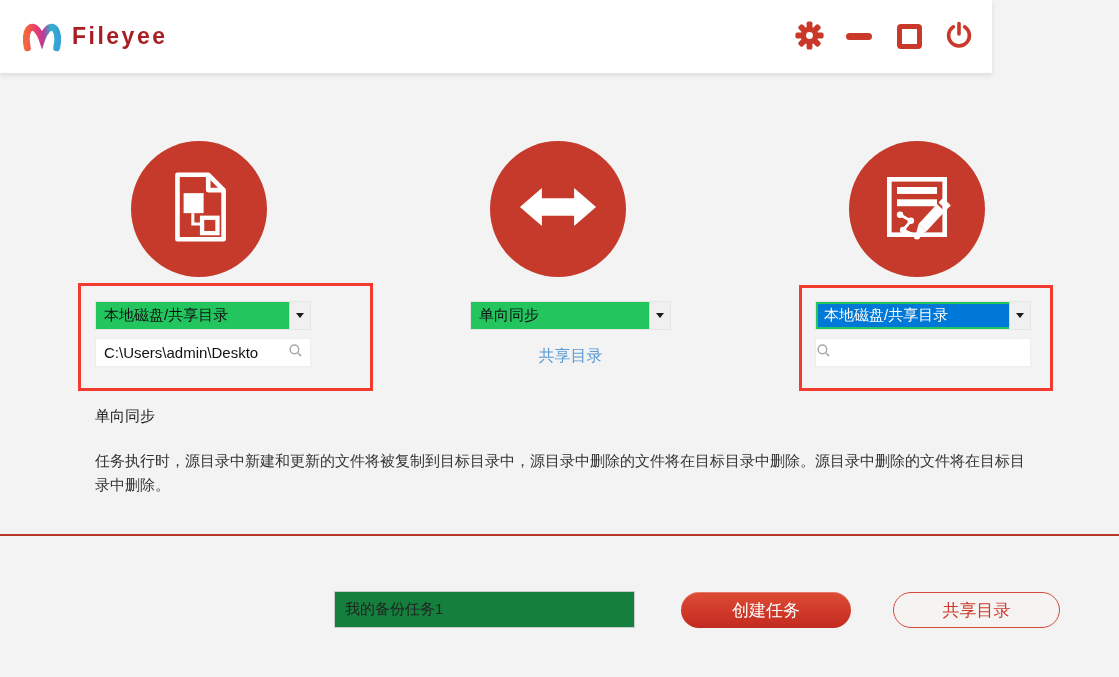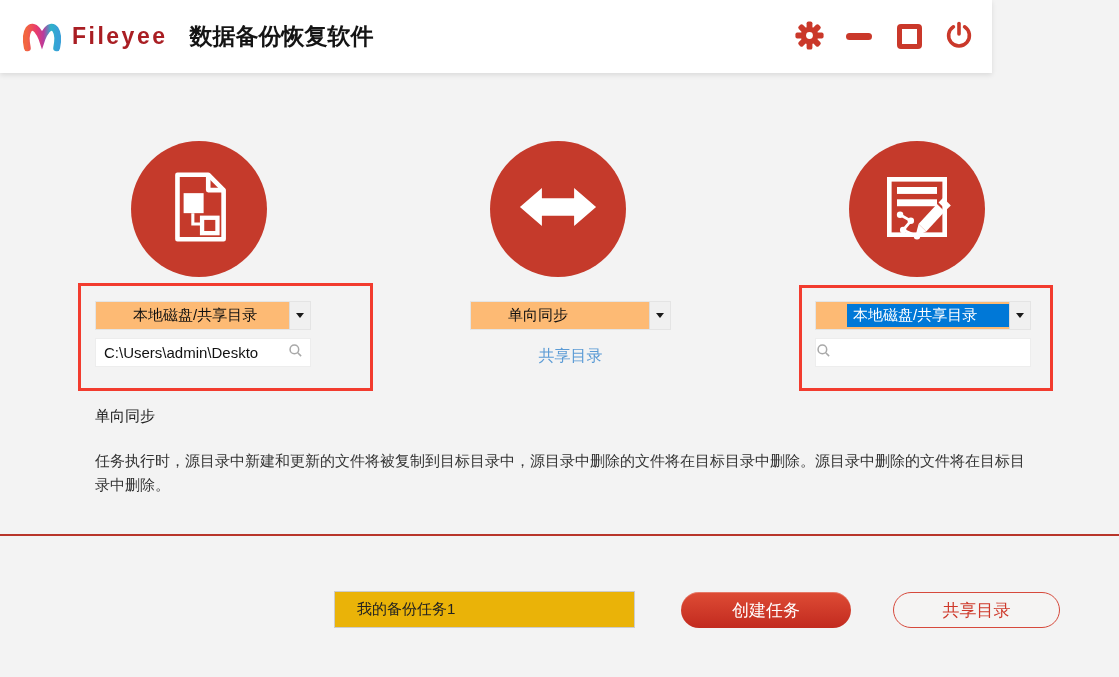--- a/index.html
+++ b/index.html
@@ -39,22 +39,22 @@
   }
   #circle-source { left:131px; top:141px; }
   #circle-sync   { left:490px; top:141px; }
   #circle-target { left:849px; top:141px; }
   
   .hl-box { position:absolute; border:3px solid #f23b2e; background:transparent; }
   #hl-source { left:78px;  top:283px; width:295px; height:108px; }
   #hl-target { left:799px; top:285px; width:254px; height:106px; }
   
   .select {
-    position:absolute; height:29px; background:#fdba74;
-    border:1px solid #e4e4e4; display:flex; align-items:stretch; cursor:pointer;padding-left:29px;
+    position:absolute; height:29px; background:#22c55e;
+    border:1px solid #e4e4e4; display:flex; align-items:stretch; cursor:pointer;
   }
   .select .txt {
     flex:1; display:flex; align-items:center; padding:0 8px;
     font-size:15px; color:#111; white-space:nowrap; overflow:hidden;
   }
   .select .txt.selected {
     background:#0078d7; color:#fff; margin:2px 0 2px 2px; padding:0 6px;
   }
   .arrow-btn {
     width:21px; background:#f0f0f0; border-left:1px solid #dcdcdc;
@@ -83,22 +83,22 @@
   
   .mode-label { position:absolute; left:95px; top:407px; font-size:15px; color:#222; }
   .mode-desc  {
     position:absolute; left:95px; top:449px; width:930px;
     font-size:15px; color:#333; line-height:24px;
   }
   .divider { position:absolute; left:0; top:534px; width:1119px; height:2px; background:#b8352a; }
   
   .task-input {
     position:absolute; left:334px; top:591px; width:301px; height:37px;
-    background:#eab308; border:1px solid #ccc; font-size:15px; color:#222;
-    padding:0 22px; outline:none;
+    background:#15803d; border:1px solid #ccc; font-size:15px; color:#222;
+    padding:0 10px; outline:none;
     font-family:"Liberation Sans","DejaVu Sans",sans-serif;
   }
   .btn { position:absolute; height:36px; border-radius:18px; font-size:17px; cursor:pointer;
          display:flex; align-items:center; justify-content:center;
          font-family:"Liberation Sans","DejaVu Sans",sans-serif; }
   .btn-create {
     left:681px; top:592px; width:170px;
     background:linear-gradient(#de4c35,#c22a1f); color:#fff; border:none;
     box-shadow:inset 0 1px 0 rgba(255,255,255,0.25);
   }
@@ -119,21 +119,20 @@
           <stop offset="0.33" stop-color="#e83a6e"></stop>
           <stop offset="0.55" stop-color="#b93b9e"></stop>
           <stop offset="0.78" stop-color="#2fb3c9"></stop>
           <stop offset="1" stop-color="#38a0d8"></stop>
         </linearGradient>
       </defs>
       <path d="M8 38 C4 19 12 10 19 19 C22 22.5 23 25 24 28 C25 25 26 22.5 29 19 C36 10 44 19 40 38" fill="none" stroke="url(#lg)" stroke-width="7.5" stroke-linecap="round"></path>
     </svg>
   </span>
   <span class="brand">Fileyee</span>
-  <span class="app-title">数据备份恢复软件</span>
 
   <div class="win-controls">
     <button class="win-btn">
       <span>
         <svg width="29" height="29" viewBox="0 0 28 28" fill="#ca382a">
           <g transform="translate(14,14)">
             <rect x="-2.8" y="-13.6" width="5.6" height="8" rx="1.8"></rect>
             <rect x="-2.8" y="-13.6" width="5.6" height="8" rx="1.8" transform="rotate(45)"></rect>
             <rect x="-2.8" y="-13.6" width="5.6" height="8" rx="1.8" transform="rotate(90)"></rect>
             <rect x="-2.8" y="-13.6" width="5.6" height="8" rx="1.8" transform="rotate(135)"></rect>

